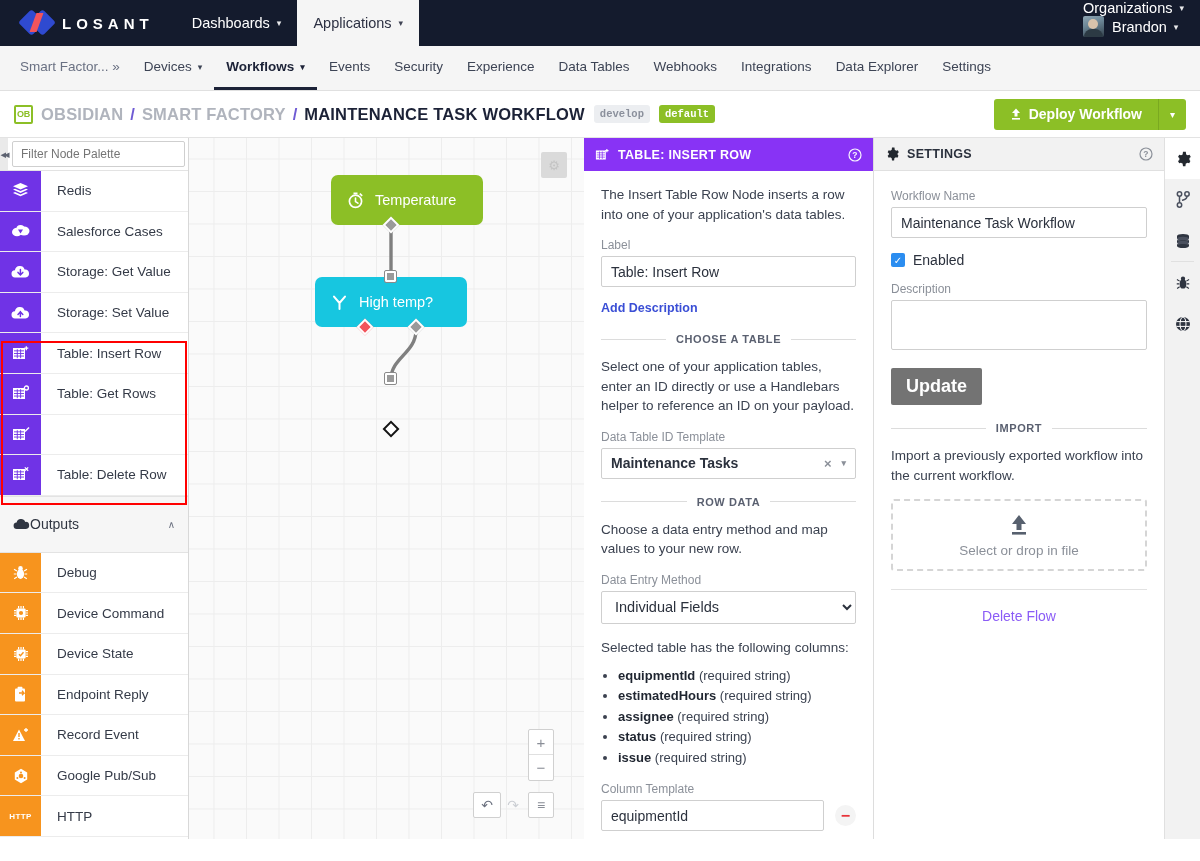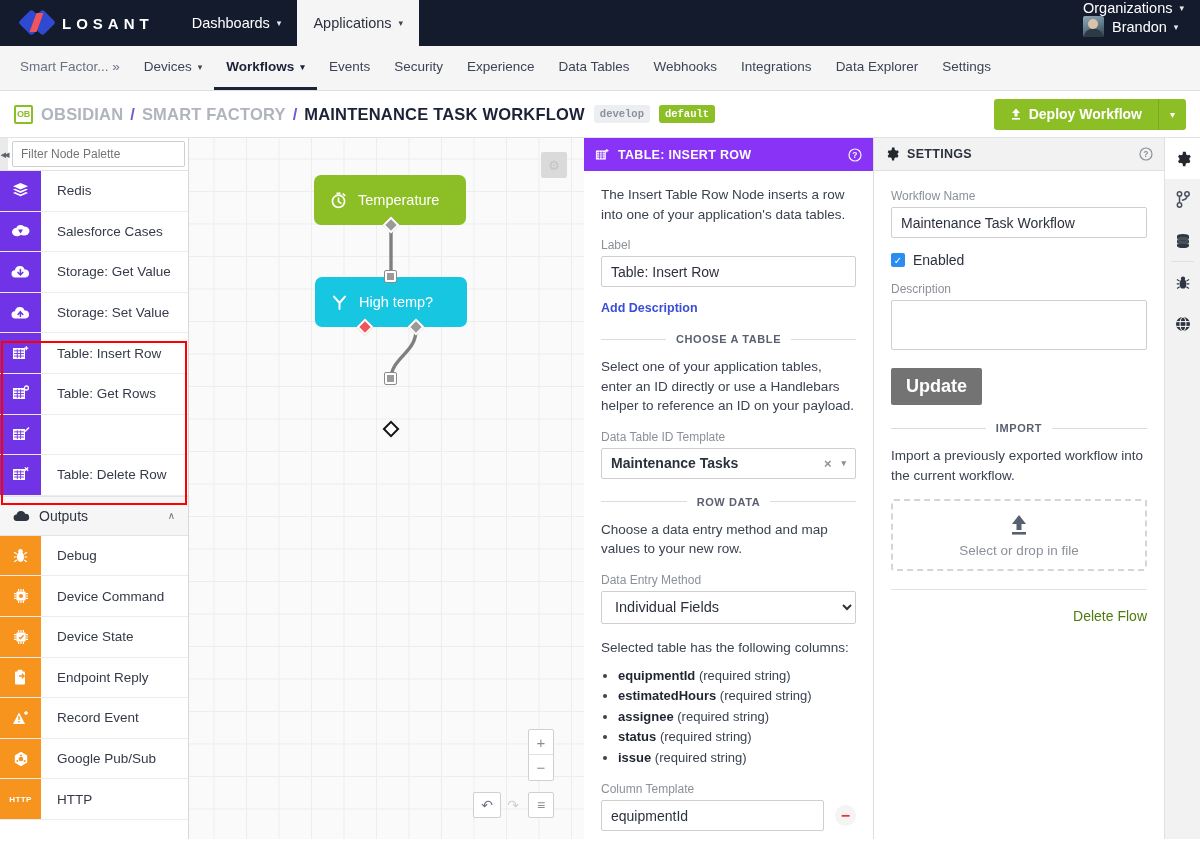--- a/index.html
+++ b/index.html
@@ -101,41 +101,41 @@
   }
   .palette-list { flex: 1; overflow: hidden; }
   .pal-row { height: 40.6px; display: flex; align-items: stretch; border-bottom: 1px solid #ececec;
     cursor: grab; position: relative; }
   .pal-ico { width: 41px; flex: none; display: flex; align-items: center; justify-content: center;
     color: #fff; }
   .pal-label { display: flex; align-items: center; padding-left: 16px; font-size: 13.5px; color: #343a47; }
   .pal-ico.purple { background: #7033e6; }
   .pal-ico.orange { background: #f7941e; }
   .pal-group {
-    height: 40px; display: flex; align-items: center; gap: 9px; padding: 8px 13px;
+    height: 57px; display: flex; align-items: center; padding: 8px 13px;
     background: #f6f6f6; border-bottom: 1px solid #e3e3e3; border-top: 1px solid #e3e3e3;
     font-size: 14px; color: #2f3541; cursor: pointer;
   }
   .pal-group .chev { margin-left: auto; font-size: 10px; color: #6b7180; }
   .highlight-box {
     position: absolute; left: 1px; top: 203px; width: 186px; height: 164px;
     border: 2px solid #ff0000; pointer-events: none; z-index: 6;
   }
 
   
   .canvas { position: relative; flex: 1; background: #fafafa; overflow: hidden; }
   .canvas-grid { position: absolute; inset: 0;
     background-image: linear-gradient(to right, #ededed 1px, transparent 1px),
                       linear-gradient(to bottom, #ededed 1px, transparent 1px);
     background-size: 32.5px 32.5px; background-position: -8px -12px; }
   .node { position: absolute; width: 152px; height: 50px; border-radius: 7px; display: flex;
     align-items: center; gap: 11px; padding-left: 16px; color: #fff; font-size: 14.5px;
     cursor: move; z-index: 3; }
   .node .nico { display: flex; align-items: center; }
-  .node-temp { left: 125px; top: 37px; background: #8cbf26; }
+  .node-temp { left: 142px; top: 37px; background: #8cbf26; }
   .node-cond { left: 126px; top: 139px; background: #17c6e0; }
   .node-tbl  { left: 126px; top: 241px; background: #8a3ffc;
     background: #8833f5; border: 2px solid #141414; }
   .port { position: absolute; width: 12px; height: 12px; transform: rotate(45deg); z-index: 5; }
   .port.out { background: #9a9a9a; border: 2px solid #fff; }
   .port.outred { background: #f2545b; border: 2px solid #fff; }
   .port.in { background: #9a9a9a; border: 2px solid #fff; border-radius: 1px; transform: none;
     width: 11px; height: 11px; outline: 1px solid #8a8a8a; }
   .port.white { background: #fff; border: 2px solid #141414; }
   .canvas-gear {
@@ -205,21 +205,21 @@
   .ftext { width: 100%; height: 50px; border: 1px solid #cfcfcf; border-radius: 2px;
     font-family: "Liberation Sans", sans-serif; font-size: 13px; padding: 6px 8px;
     outline: none; resize: none; }
   .btn-update { background: #737373; color: #fff; border: none; border-radius: 2px;
     padding: 8px 15px; font-size: 18px; font-weight: bold; cursor: pointer; margin-top: 14px; }
   .drop { border: 2px dashed #d5d5d5; border-radius: 3px; height: 72px; display: flex;
     flex-direction: column; align-items: center; justify-content: center; gap: 6px;
     margin-top: 14px; cursor: pointer; }
   .drop-txt { font-size: 13.5px; color: #8b9099; }
   .hr { height: 1px; background: #e2e2e2; margin: 18px 0; }
-  .danger { color: #4d7c0f; font-size: 14px; text-align: right; cursor: pointer; display: block; }
+  .danger { color: #8b5cf6; font-size: 14px; text-align: center; cursor: pointer; display: block; }
 
   
   .rail { width: 36px; flex: none; background: #f2f2f2; border-left: 1px solid #e0e0e0;
     display: flex; flex-direction: column; align-items: stretch; }
   .rail-btn { height: 41px; display: flex; align-items: center; justify-content: center;
     color: #4a505e; cursor: pointer; }
   .rail-btn.active { background: #fff; border-left: 1px solid #fff; }
   .rail-sep { height: 1px; background: #e0e0e0; margin: 0 6px; }
   svg { display: block; }
 </style>

